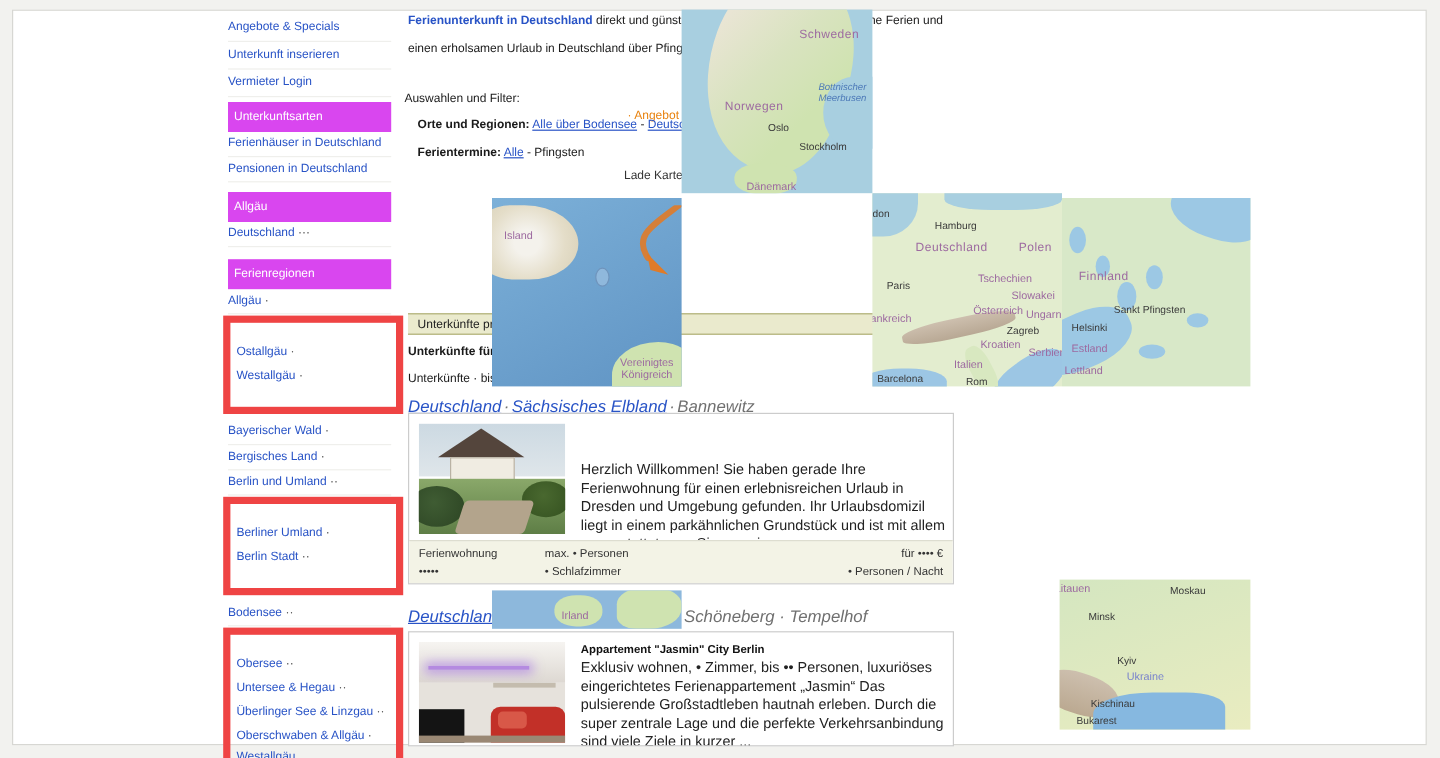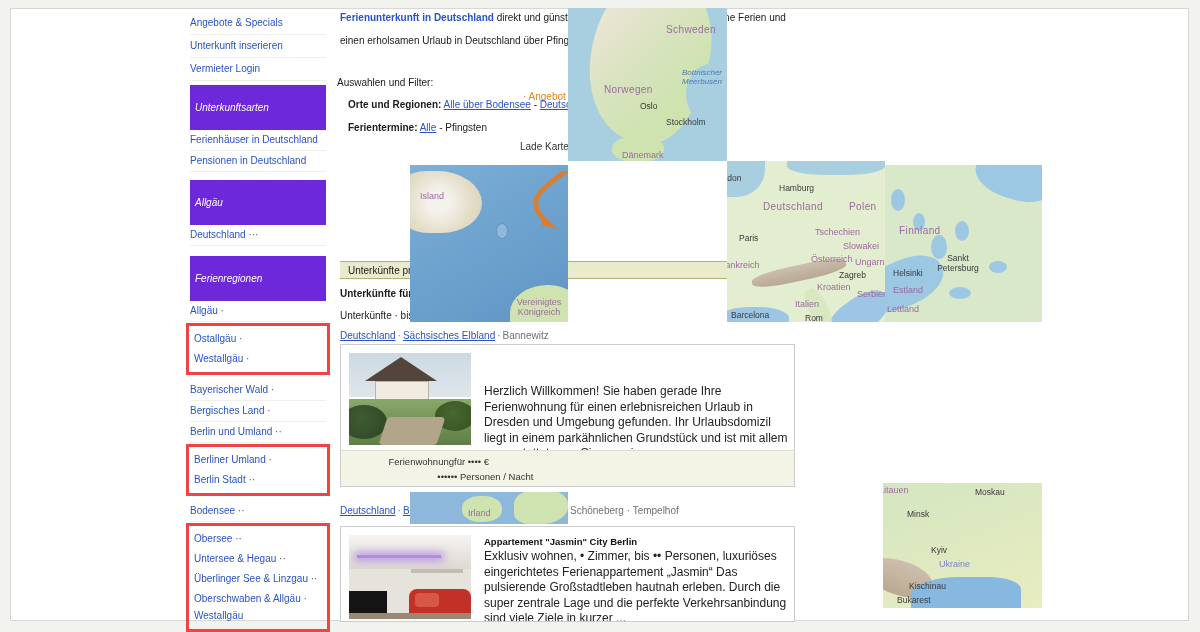--- a/index.html
+++ b/index.html
@@ -14,53 +14,53 @@
   .ul{text-decoration:underline;}
   .orange{color:#e8820e;}
   .gray{color:#333;}
 
   
   .sidebar{position:absolute;left:190px;top:12px;width:136px;z-index:1;font-size:10px;color:#222;}
   .sb-item{padding:3px 0 4px;border-bottom:1px solid #efefec;line-height:13px;}
   .sb-top .sb-item{padding:4px 0 5px;}
   .sb-a{color:#2853c6;}
   .mk{color:#555;}
-  .sb-header{margin-top:8px;background:#6d28d9;color:#fff;padding:16px 5px;line-height:13px;font-style:italic;}
-  .sb-box{border:3px solid #ef4444;margin:1px 0 5px -4px;padding:3px 5px;width:128px;}
+  .sb-header{margin-top:8px;background:#d946ef;color:#fff;padding:6px 5px;line-height:13px;}
+  .sb-box{border:6px solid #ef4444;margin:1px 0 5px -4px;padding:15px 5px;width:128px;}
   .sb-box .sb-item{border-bottom:none;}
   .sb-box .cont{padding-top:0;}
 
   
   .bar{position:absolute;left:340px;top:261px;width:455px;height:18px;background:#eaeacd;
        border-top:1px solid #b0b077;border-bottom:1px solid #b0b077;z-index:1;
        font-size:10px;color:#222;line-height:18px;padding-left:8px;box-sizing:border-box;}
 
   
-  .bc{font-size:10px;}
+  .bc{font-style:italic;font-size:14px;}
   .bca{color:#2853c6;text-decoration:underline;}
   .bcsep{color:#707070;margin:0 2px;}
   .bctail{color:#707070;}
 
   
   .card{position:absolute;left:340px;width:455px;background:#fff;border:1px solid #cccccc;
         z-index:1;box-sizing:border-box;overflow:hidden;}
   #card1{top:344px;height:143px;}
   #card2{top:526px;height:96px;}
   .thumb{position:absolute;left:8px;top:8px;width:122px;height:92px;overflow:hidden;cursor:pointer;}
   #card2 .thumb{height:84px;}
   .thumb div{position:absolute;}
   .c-title{position:absolute;left:143px;top:7px;width:306px;font-size:9.5px;font-weight:bold;
            color:#111;line-height:15px;cursor:pointer;white-space:normal;}
   .c-desc{position:absolute;left:143px;width:306px;font-size:12px;color:#222;line-height:15.5px;white-space:normal;}
   #card1 .c-desc{top:39px;}
   #card2 .c-desc{top:22px;}
   .c-foot{position:absolute;left:0;right:0;bottom:0;height:36px;background:#f3f3e6;
           border-top:1px solid #ddddd0;font-size:9.5px;color:#333;padding:3px 8px;box-sizing:border-box;}
   .cf-row{display:flex;line-height:15px;}
-  .cf-c1{width:105px;text-align:right;}
+  .cf-c1{width:105px;}
   .cf-c2{flex:1;}
   .cf-c3{text-align:right;}
 
   
   .tile{position:absolute;z-index:5;overflow:hidden;}
   .land{position:absolute;}
   .lbl{position:absolute;white-space:nowrap;}
   .lc{color:#9d6aa0;font-size:9px;}
   .lc2{font-size:10px;letter-spacing:.4px;}
   .lct{color:#3a3a3a;font-size:8.5px;}
@@ -154,24 +154,26 @@
     <div style="left:26px;top:28px;width:52px;height:22px;background:#f0ece2;border:1px solid #b9b2a4"></div>
     <div style="left:0;top:46px;width:122px;height:46px;background:linear-gradient(#8aa86a,#5e7e46)"></div>
     <div style="left:-8px;top:52px;width:46px;height:34px;background:radial-gradient(circle at 45% 40%,#3f5c33,#2c4423);border-radius:50%"></div>
     <div style="left:86px;top:48px;width:40px;height:30px;background:radial-gradient(circle at 45% 40%,#49682f,#33501f);border-radius:50%"></div>
     <div style="left:34px;top:64px;width:58px;height:28px;background:#b3a48c;transform:skewX(-18deg);border-radius:4px"></div>
   </div>
   <div class="c-desc">Herzlich Willkommen! Sie haben gerade Ihre Ferienwohnung für einen erlebnisreichen Urlaub in Dresden und Umgebung gefunden. Ihr Urlaubsdomizil liegt in einem parkähnlichen Grundstück und ist mit allem ausgestattet, was Sie von einer •••••••• ...</div>
   <div class="c-foot">
     <div class="cf-row">
       <span class="cf-c1">Ferienwohnung</span>
+      <span class="cf-c2">max. • Personen</span>
       <span class="cf-c3">für •••• €</span>
     </div>
     <div class="cf-row">
       <span class="cf-c1">•••••</span>
+      <span class="cf-c2">• Schlafzimmer</span>
       <span class="cf-c3">• Personen / Nacht</span>
     </div>
   </div>
 </div>
 
 <div class="frag bc" style="left:340px;top:505px">
   <a class="bca">Deutschland</a><span class="bcsep">·</span><a class="bca">Berlin</a><span class="bcsep">·</span>
 </div>
 <div class="frag bc" style="left:570px;top:505px">
   <span class="bctail">Schöneberg · Tempelhof</span>
@@ -244,21 +246,21 @@
 <div class="tile" style="left:885px;top:165px;width:157px;height:157px;background:#d8e8c8">
   <div class="land" style="left:90px;top:-12px;width:80px;height:46px;transform:rotate(18deg);background:#9cc8e4;border-radius:45%"></div>
   <div class="land" style="left:-26px;top:96px;width:86px;height:46px;transform:rotate(-24deg);background:#9cc8e4;border-radius:45%"></div>
   <div class="land" style="left:6px;top:24px;width:14px;height:22px;background:#9cc8e4;border-radius:50%"></div>
   <div class="land" style="left:28px;top:48px;width:12px;height:18px;background:#9cc8e4;border-radius:50%"></div>
   <div class="land" style="left:46px;top:70px;width:16px;height:24px;background:#9cc8e4;border-radius:50%"></div>
   <div class="land" style="left:70px;top:56px;width:14px;height:20px;background:#9cc8e4;border-radius:50%"></div>
   <div class="land" style="left:104px;top:96px;width:18px;height:12px;background:#9cc8e4;border-radius:50%"></div>
   <div class="land" style="left:64px;top:122px;width:22px;height:12px;background:#9cc8e4;border-radius:50%"></div>
   <span class="lbl lc lc2" style="left:14px;top:60px">Finnland</span>
-  <span class="lbl lct wrapc" style="left:42px;top:88px;width:62px">Sankt Petersburg</span>
+  <span class="lbl lct wrapc" style="left:42px;top:88px;width:62px">Sankt Pfingsten</span>
   <span class="lbl lct" style="left:8px;top:103px">Helsinki</span>
   <span class="lbl lc" style="left:8px;top:120px">Estland</span>
   <span class="lbl lc" style="left:2px;top:139px">Lettland</span>
 </div>
 
 <div class="tile" style="left:410px;top:492px;width:158px;height:32px;background:#8db8dc">
   <div class="land" style="left:52px;top:4px;width:40px;height:26px;background:#cfe3b0;border-radius:45%"></div>
   <div class="land" style="left:104px;top:-2px;width:54px;height:34px;background:#cfe3b0;border-radius:40% 40% 50% 30%"></div>
   <span class="lbl lc" style="left:58px;top:16px">Irland</span>
 </div>

